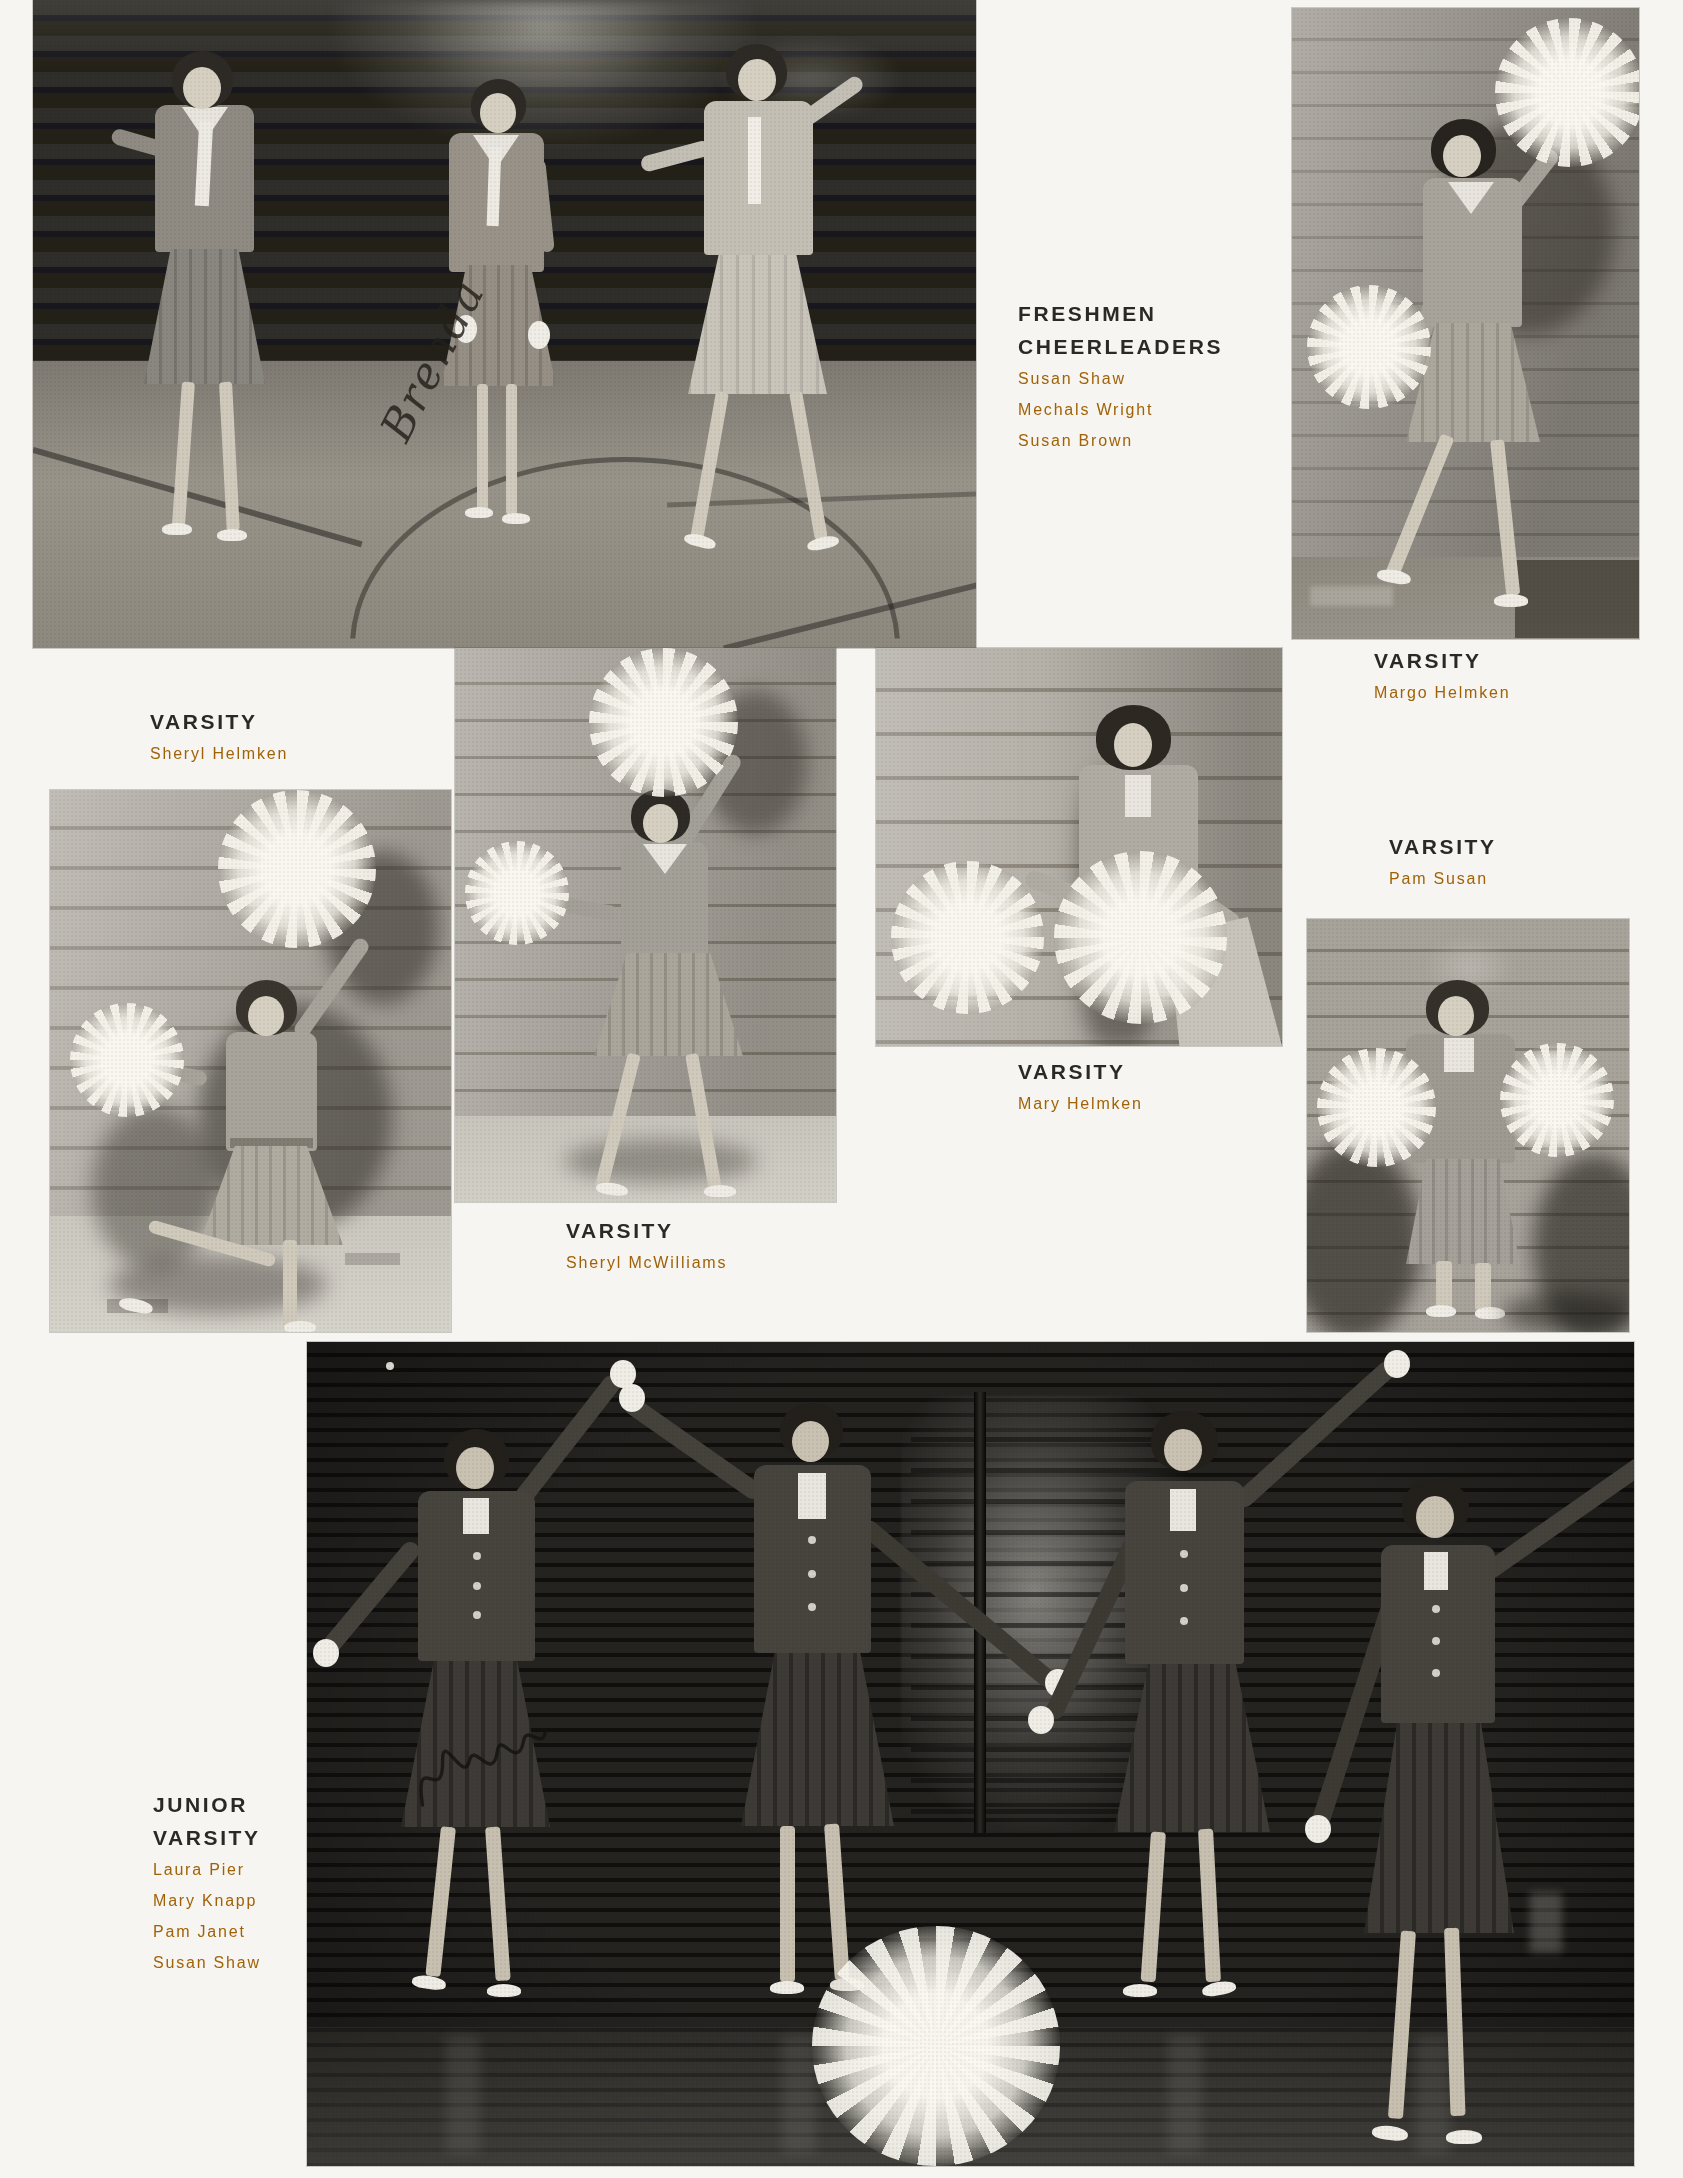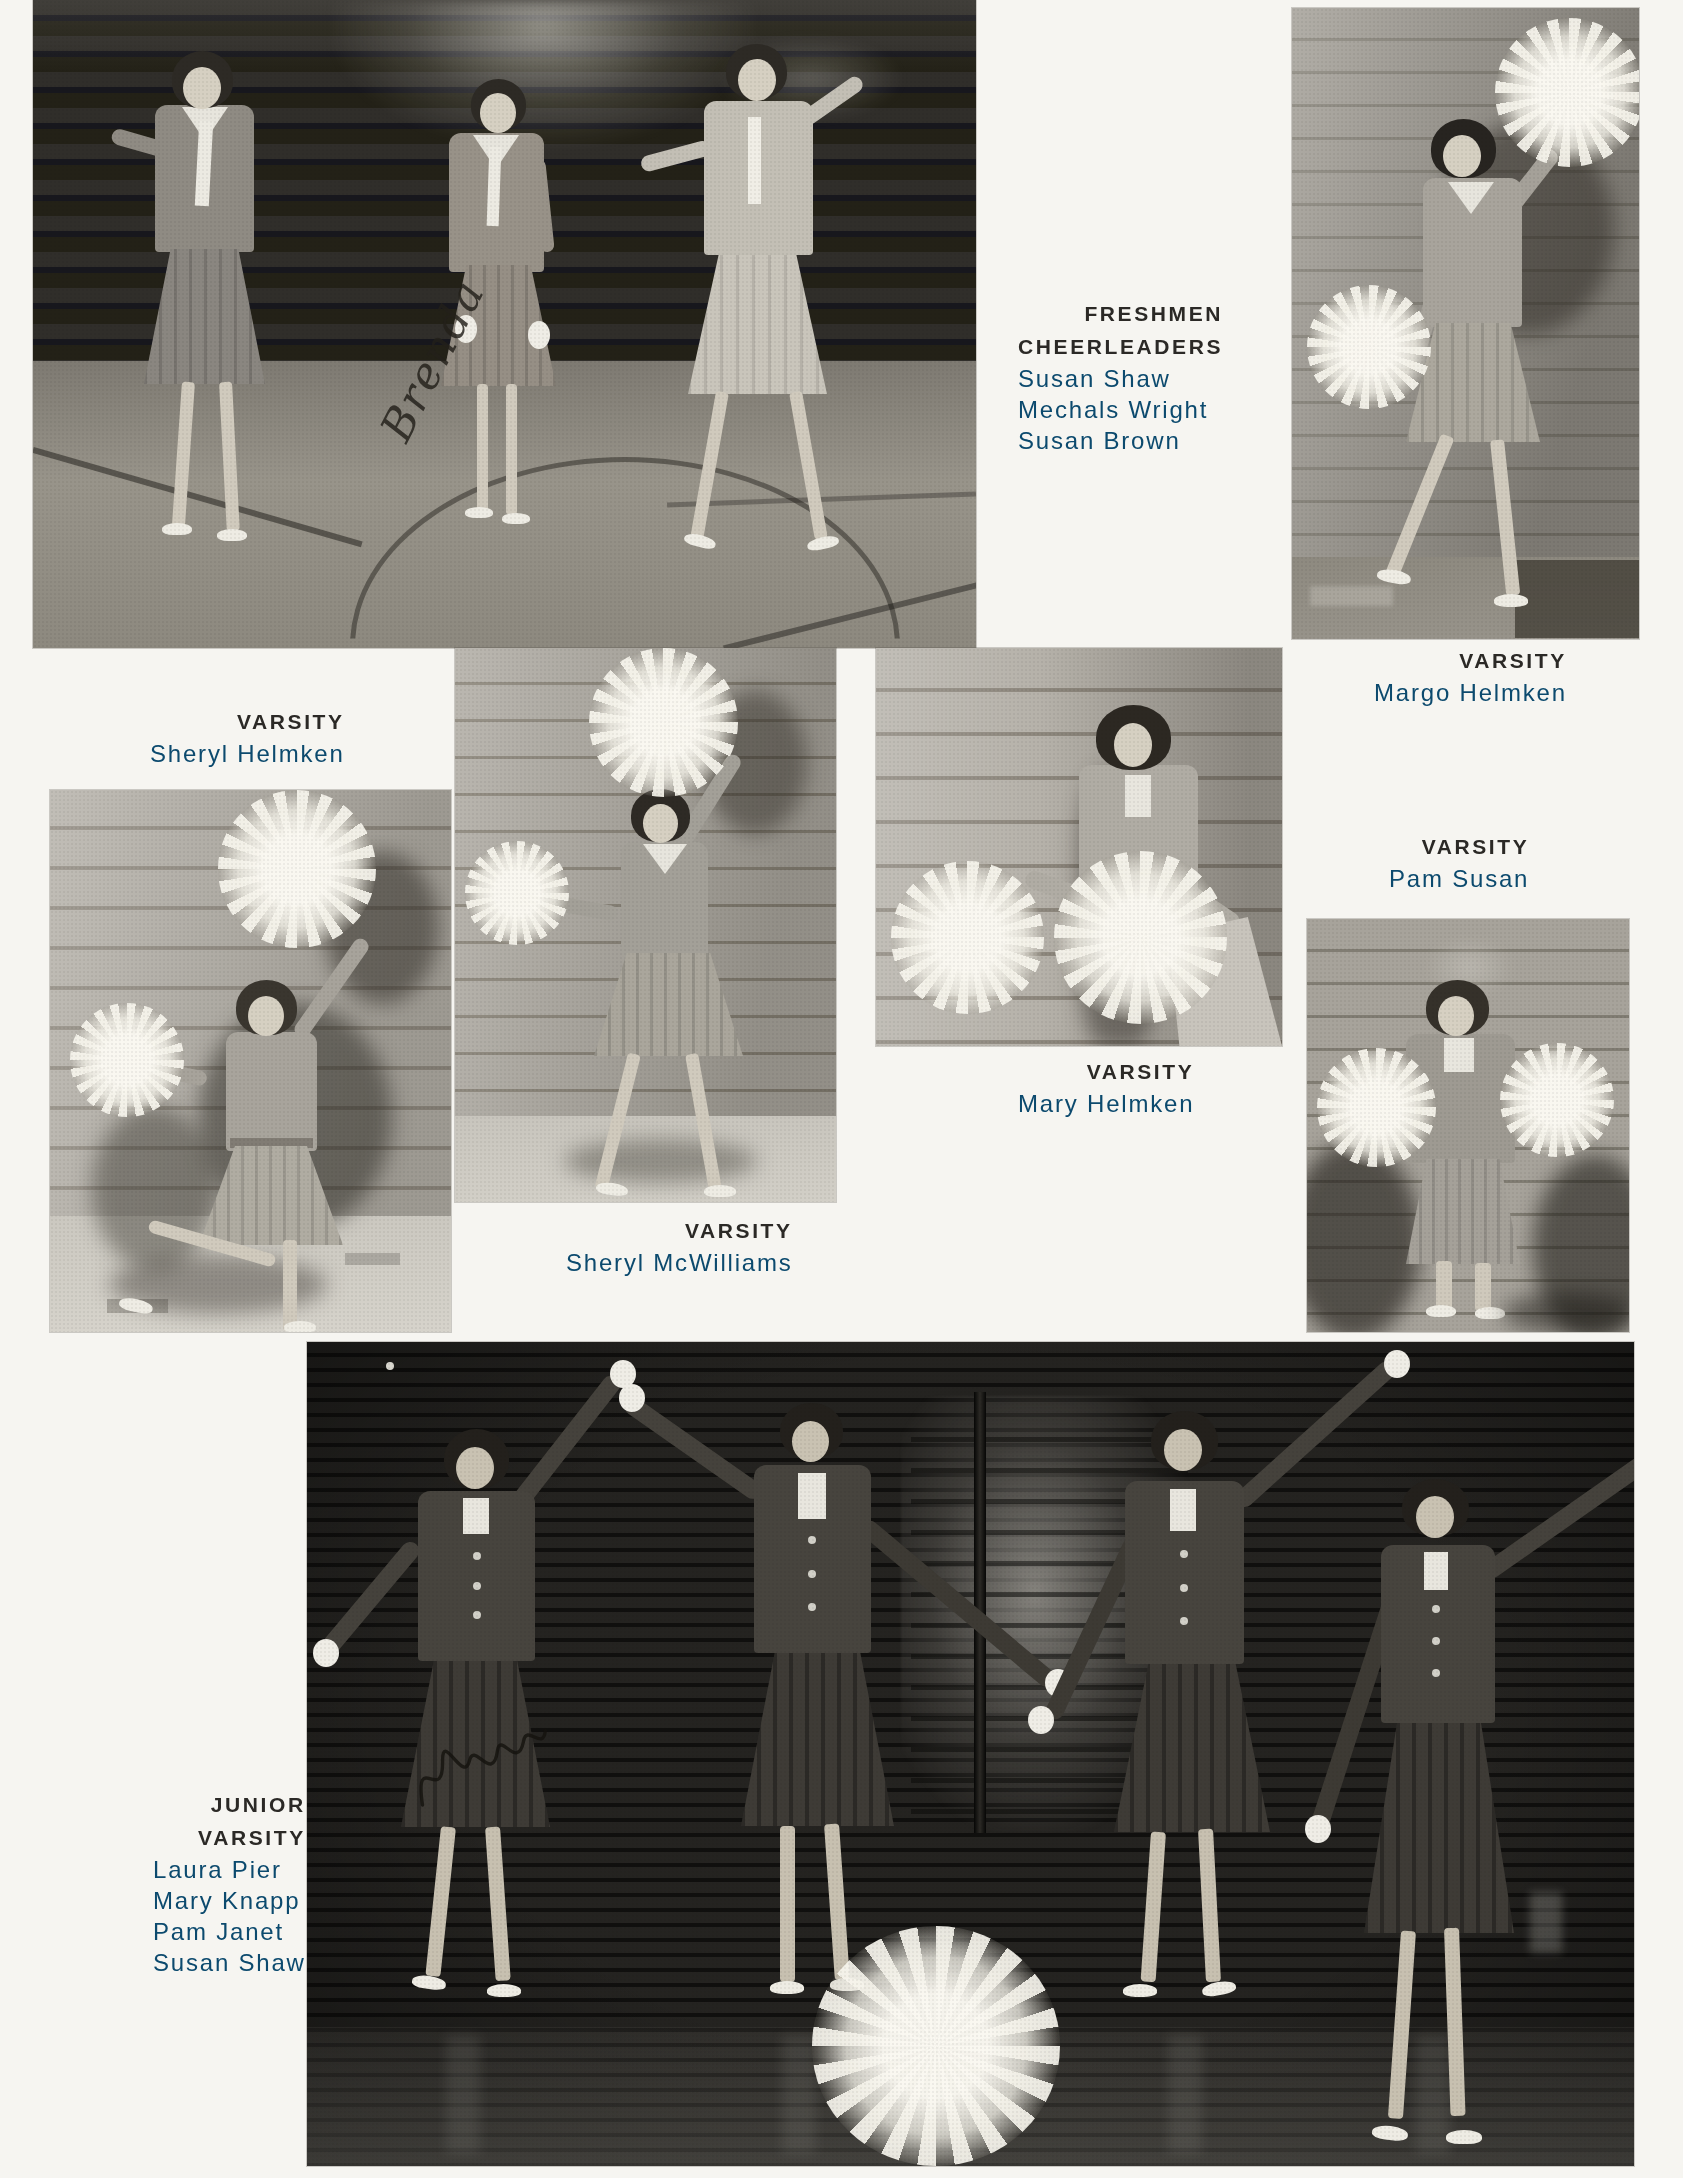--- a/index.html
+++ b/index.html
@@ -23,22 +23,22 @@
   .shoe{border-radius:60% 60% 45% 45%;background:#eeece4;}
   .glove{border-radius:50%;background:#efede6;}
   .shadow{border-radius:50%;filter:blur(10px);}
   .dickey{background:#e8e6de;}
   .btn{background:#d2d0c8;border-radius:50%;}
   .collar{background:#e7e5dd;clip-path:polygon(0 0,100% 0,50% 100%);}
   .tie{background:#eceae2;}
 
   
   .caption{position:absolute;color:#2b2926;}
-  .cap-title{font-size:21px;line-height:33px;font-weight:700;letter-spacing:2.6px;text-align:right;}
-  .cap-name{font-size:24px;line-height:31px;font-weight:400;letter-spacing:1.8px;color:#0c4a6e;}
+  .cap-title{font-size:21px;line-height:33px;font-weight:700;letter-spacing:2.6px;}
+  .cap-name{font-size:16px;line-height:31px;font-weight:400;letter-spacing:1.8px;color:#a16207;}
 
   
   .sig{position:absolute;left:337px;top:426px;z-index:6;transform:rotate(-63deg);transform-origin:0 0;
     font-family:"DejaVu Serif",serif;font-style:italic;font-size:44px;color:#23201a;opacity:.82;letter-spacing:2px;}
   .jv-sig{position:absolute;left:99px;top:368px;z-index:6;transform:rotate(-16deg);opacity:.8;}
 </style>
 </head>
 <body>
 
 <div class="page">

